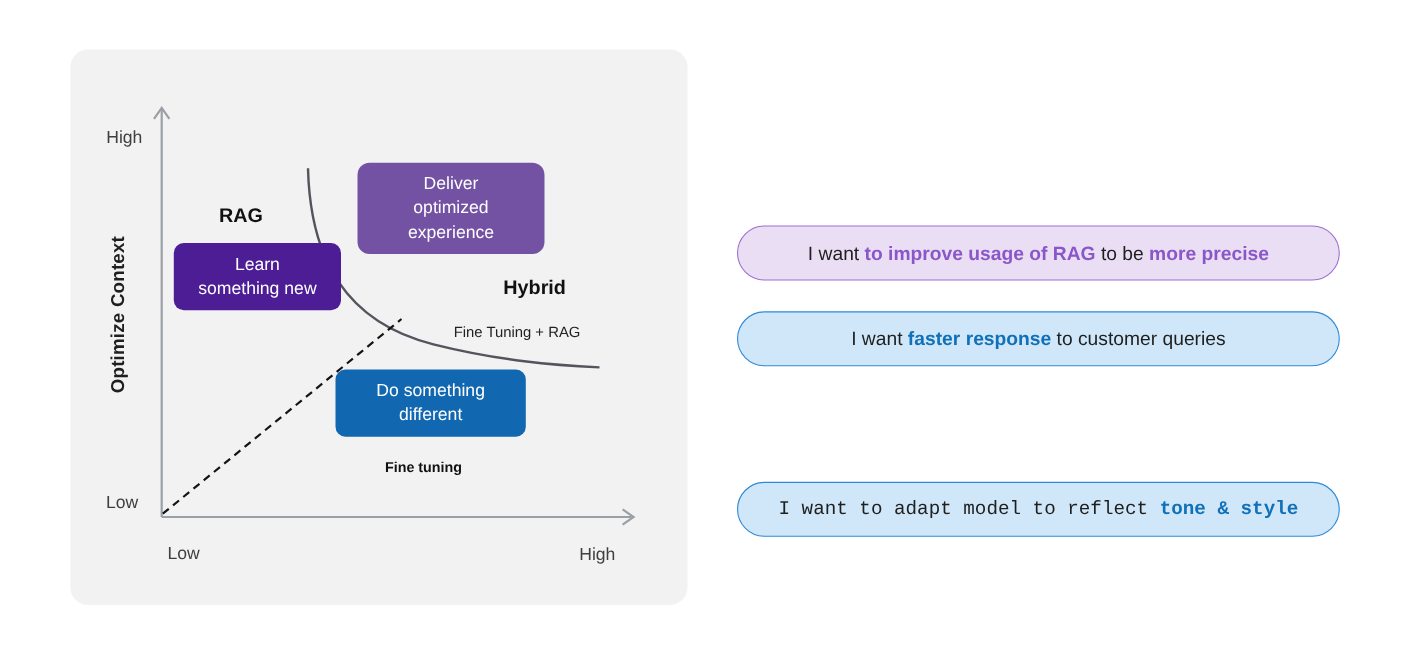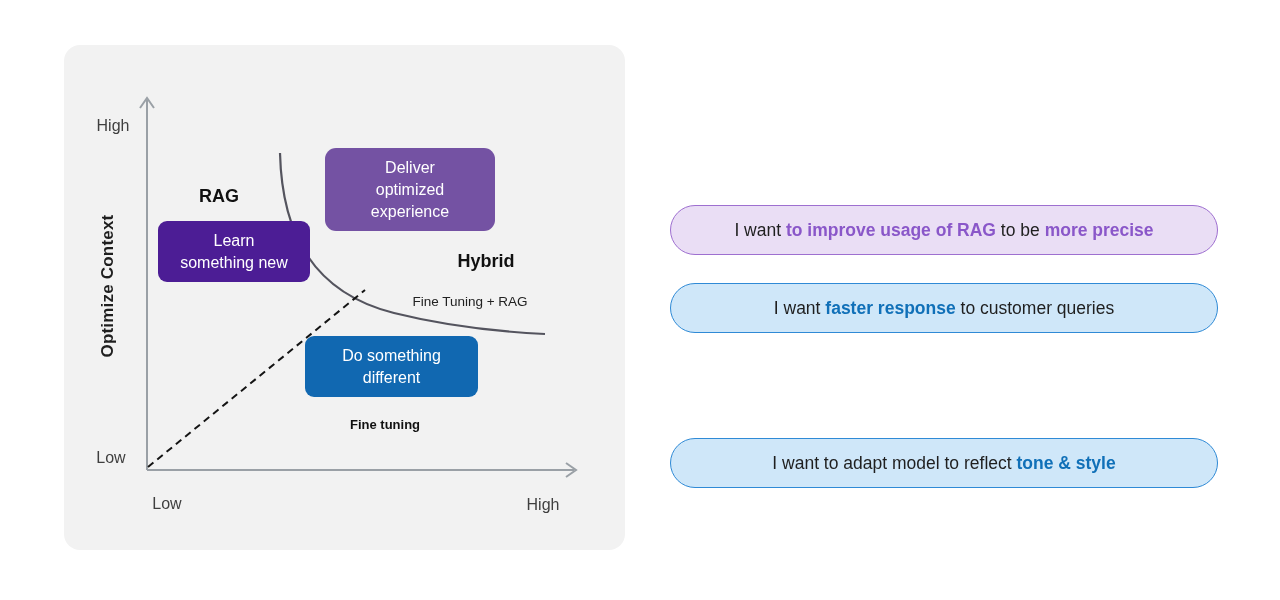--- a/index.html
+++ b/index.html
@@ -78,17 +78,17 @@
 
   <div class="card card-purple" style="top:205px;height:50px;text-align:center;">
     <span><span>I want </span><span class="acc-purple">to improve usage of RAG</span><span> to be </span><span class="acc-purple">more precise</span></span>
   </div>
 
   <div class="card card-blue" style="top:283px;height:50px;">
     <span><span>I want </span><span class="acc-blue">faster response</span><span> to customer queries</span></span>
   </div>
 
 
-  <div class="card card-blue" style="top:438px;height:50px;">
+  <div class="card card-blue" style="top:438px;height:50px;font-family:Liberation Mono, monospace;">
     <span><span>I want to adapt model to reflect </span><span class="acc-blue">tone &amp; style</span></span>
   </div>
 
 </div>
 
 </body></html>

